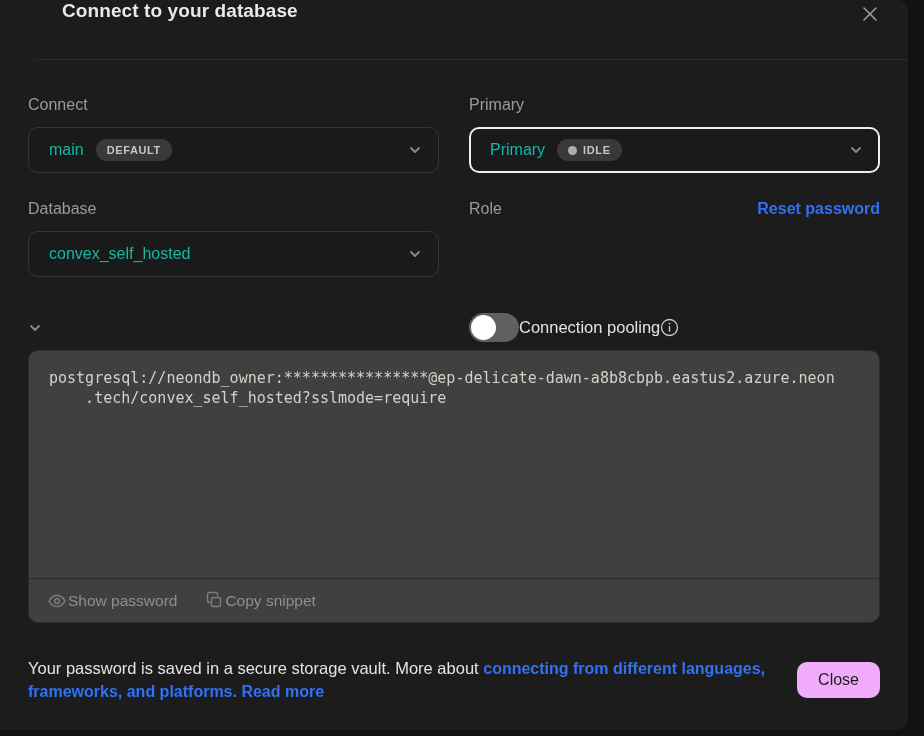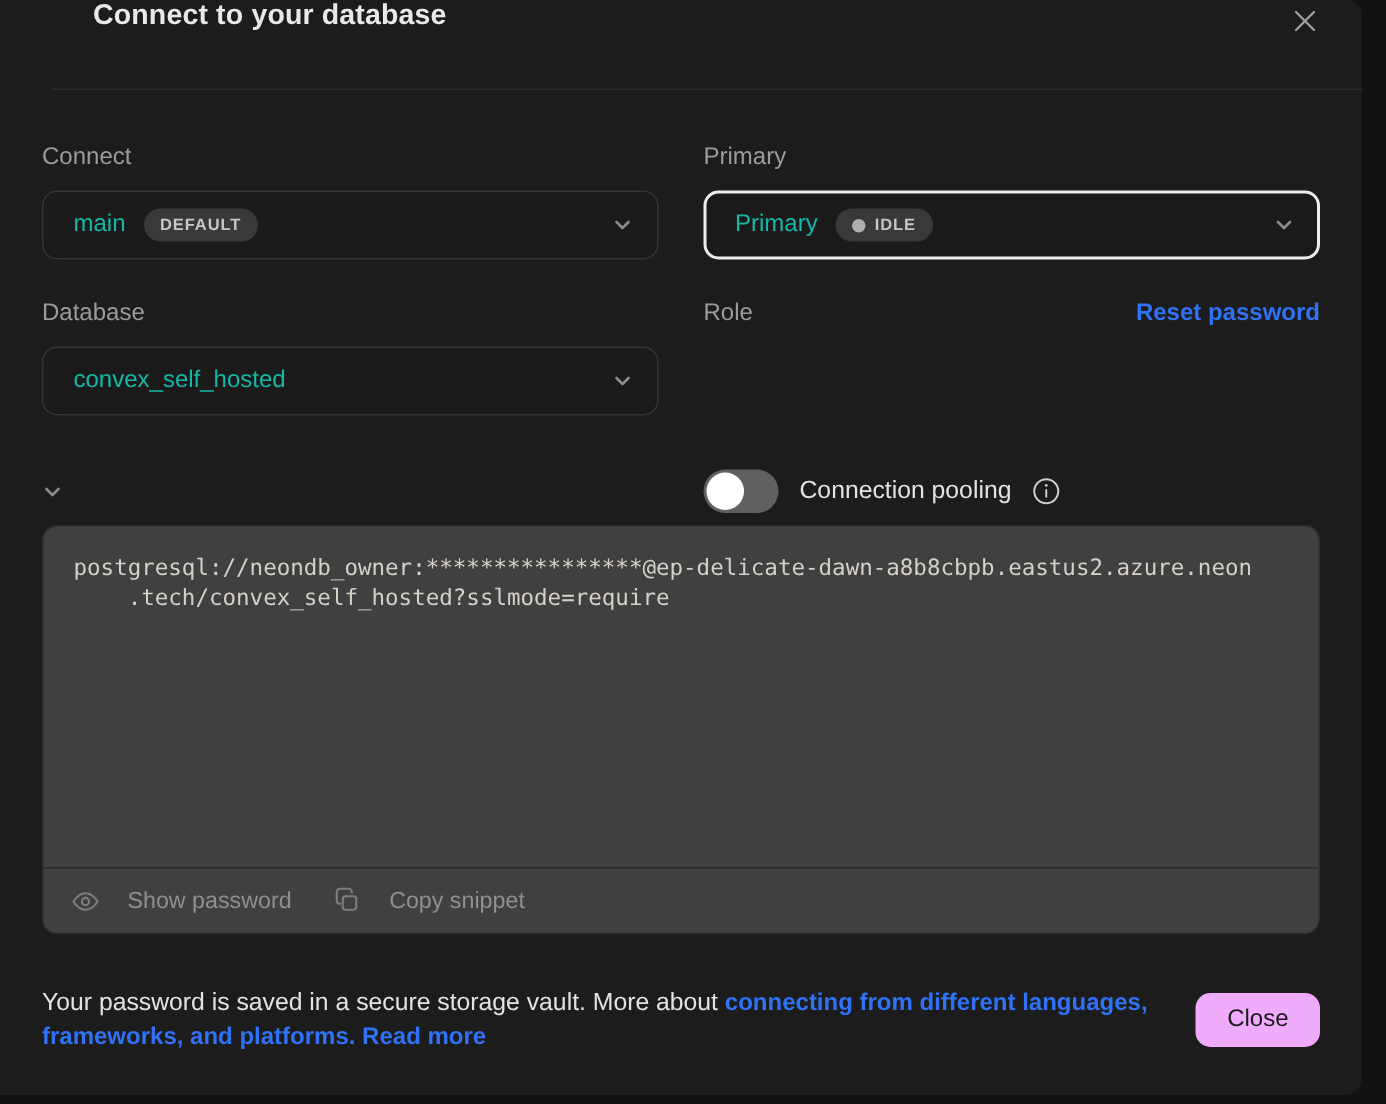--- a/index.html
+++ b/index.html
@@ -127,21 +127,20 @@
     color: #d8d8d8;
   }
   .conn-string-label {
     font-size: 17px;
     font-weight: 600;
     color: #d8d8d8;
   }
   .pooling-wrap {
     display: flex;
     align-items: center;
-    gap: 14px;
   }
   .toggle {
     width: 50px; height: 29px;
     background: #606060;
     border-radius: 999px;
     border: none;
     position: relative;
     cursor: pointer;
     flex: 0 0 auto;
   }
@@ -183,21 +182,21 @@
     border-top: 1px solid #2a2a2a;
     height: 44px;
     display: flex;
     align-items: center;
     gap: 28px;
     padding: 0 18px;
   }
   .code-action-btn {
     display: inline-flex;
     align-items: center;
-    gap: 18px;
+    gap: 1px;
     background: none; border: none;
     color: #8f8f8f;
     font-size: 15.5px;
     font-family: "Liberation Sans", sans-serif;
     cursor: pointer;
   }
   .code-action-btn .ic { display: flex; color: #7d7d7d; }
   
   .dialog-footer {
     margin-top: 34px;

